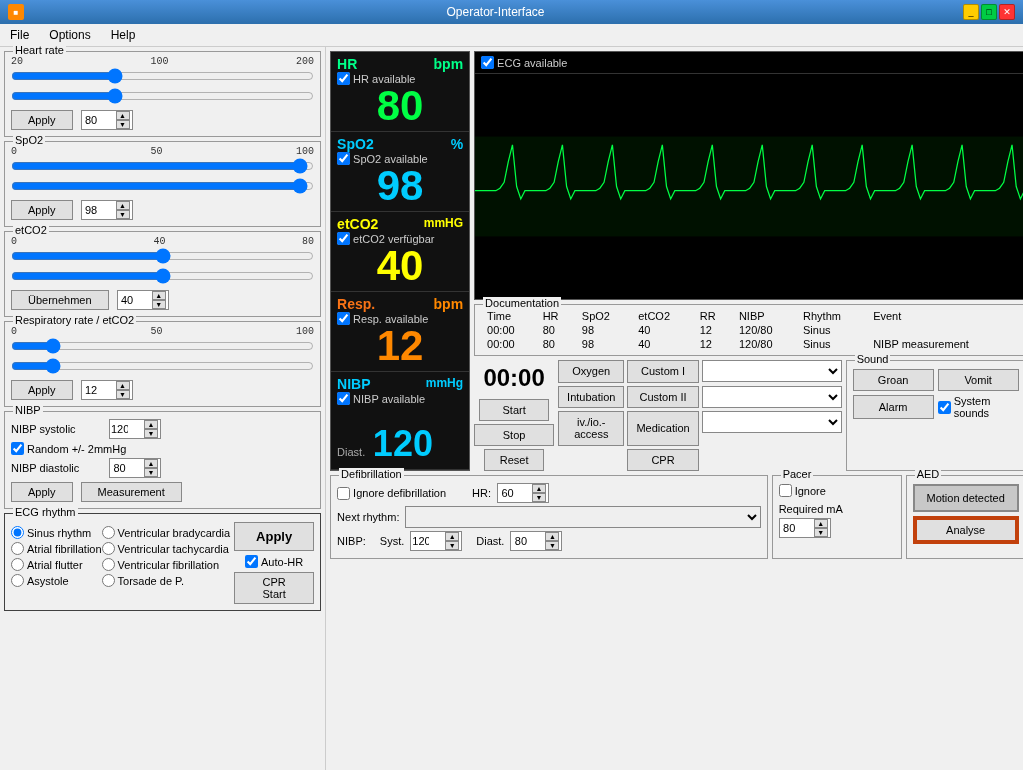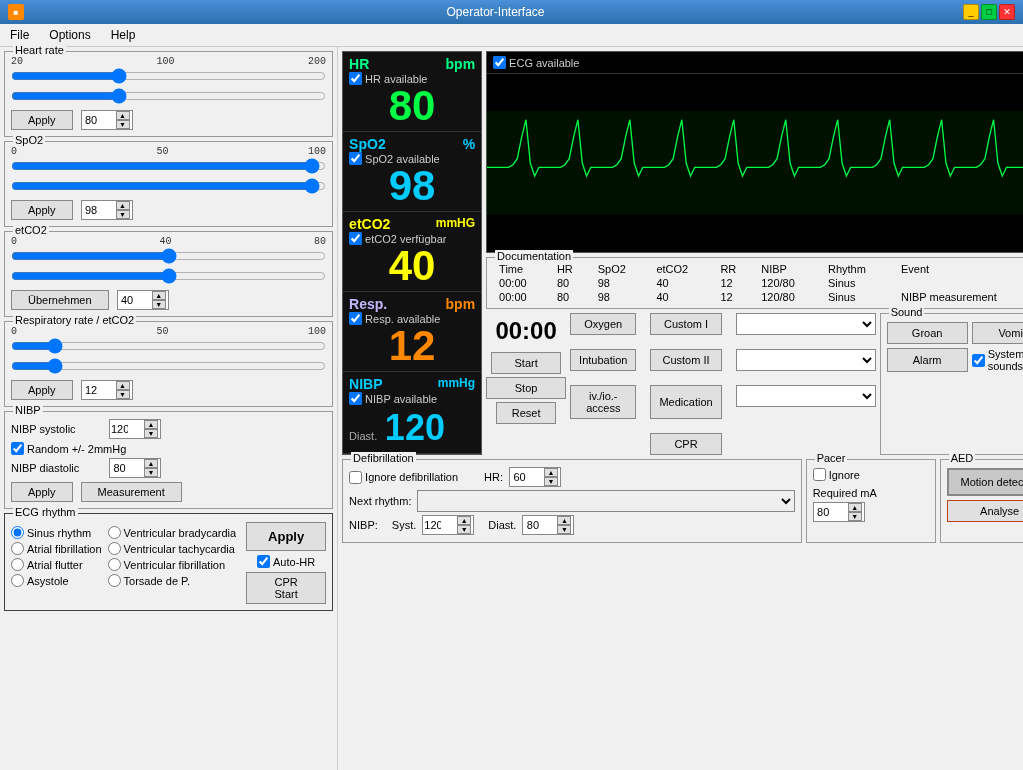--- a/index.html
+++ b/index.html
@@ -279,21 +279,21 @@
     .motion-btn {
       background: #c8c8c8;
       border: 2px solid #888;
       padding: 6px 8px;
       cursor: pointer;
       font-size: 11px;
       text-align: center;
     }
     .analyse-btn {
       background: #e0e0e0;
-      border: 1px solid #c2410c;
+      border: 4px solid #c2410c;
       padding: 4px 8px;
       cursor: pointer;
       font-size: 11px;
       text-align: center;
     }
 
     .doc-group-label { position: absolute; top: -8px; left: 8px; background: #f0f0f0; padding: 0 2px; font-size: 11px; }
   </style>
 </head>
 <body>
@@ -433,21 +433,21 @@
         </div>
       </div>
       <div class="btn-row">
         <button class="apply-btn">Apply</button>
         <button class="apply-btn">Measurement</button>
       </div>
     </div>
 
     <div style="border:1px solid #404040;padding:4px 6px 6px 6px;position:relative;background:#f0f0f0;">
       <span class="group-label">ECG rhythm</span>
-      <div style="display:flex;gap:6px;margin-top:4px;">
+      <div style="display:flex;margin-top:4px;">
         <div class="radio-col">
           <label class="radio-label">
               <input type="radio" name="rhythm" checked="" style="">
               <span>Sinus rhythm</span>
             </label>
           <label class="radio-label">
               <input type="radio" name="rhythm" style="">
               <span>Atrial fibrillation</span>
             </label>
           <label class="radio-label">
@@ -527,40 +527,40 @@
           </div>
           <label class="checkbox-label" style="color:#ccc;">
             <input type="checkbox" checked="" style="">
             <span>etCO2 verfügbar</span>
           </label>
           <div class="vital-value-etco2">40</div>
         </div>
 
         <div class="vital-block" style="background:#111;">
           <div class="vital-label">
-            <span style="color:#c4b5fd;font-size:14px;font-weight:bold;">Resp.</span>
+            <span style="color:#f97316;font-size:14px;font-weight:bold;">Resp.</span>
             <span style="color:#ff8800;font-size:14px;font-weight:bold;">bpm</span>
           </div>
           <label class="checkbox-label" style="color:#ccc;">
             <input type="checkbox" checked="" style="">
             <span>Resp. available</span>
           </label>
           <div class="vital-value-resp">12</div>
         </div>
 
         <div class="vital-block" style="background:#111;">
           <div class="vital-label">
             <span style="color:#00ccff;font-size:14px;font-weight:bold;">NIBP</span>
             <span style="color:#00ccff;font-size:12px;font-weight:bold;">mmHg</span>
           </div>
           <label class="checkbox-label" style="color:#ccc;">
             <input type="checkbox" checked="" style="">
             <span>NIBP available</span>
           </label>
-          <div style="color:#00ccff;font-size:13px;margin-top:2px;">
+          <div style="color:#00ccff;font-size:13px;margin-top:18px;">
             <div>
               <span style="color:#aaa;font-size:11px;">Diast.</span>
               <span style="font-size:36px;font-weight:bold;color:#00ccff;margin-left:4px;">120</span>
             </div>
           </div>
         </div>
 
       </div>
 
       <div style="flex:1;display:flex;flex-direction:column;gap:4px;">
@@ -636,21 +636,21 @@
 
         <div style="display:flex;gap:4px;">
 
           <div style="display:flex;flex-direction:column;gap:3px;align-items:center;">
             <div class="timer-display">00:00</div>
             <button class="action-btn" style="width:70px;">Start</button>
             <button class="action-btn" style="width:80px;">Stop</button>
             <button class="action-btn" style="width:54px;">Reset</button>
           </div>
 
-          <div style="display:grid;grid-template-columns:1fr 1fr 1fr;gap:14px;flex:1;">
+          <div style="display:grid;grid-template-columns:1fr 1fr 1fr;gap:3px;flex:1;">
             <button class="med-btn">Oxygen</button>
             <button class="med-btn">Custom I</button>
             <select class="dropdown-select"></select>
 
             <button class="med-btn">Intubation</button>
             <button class="med-btn">Custom II</button>
             <select class="dropdown-select"></select>
 
             <button class="med-btn">iv./io.-access</button>
             <button class="med-btn">Medication</button>

